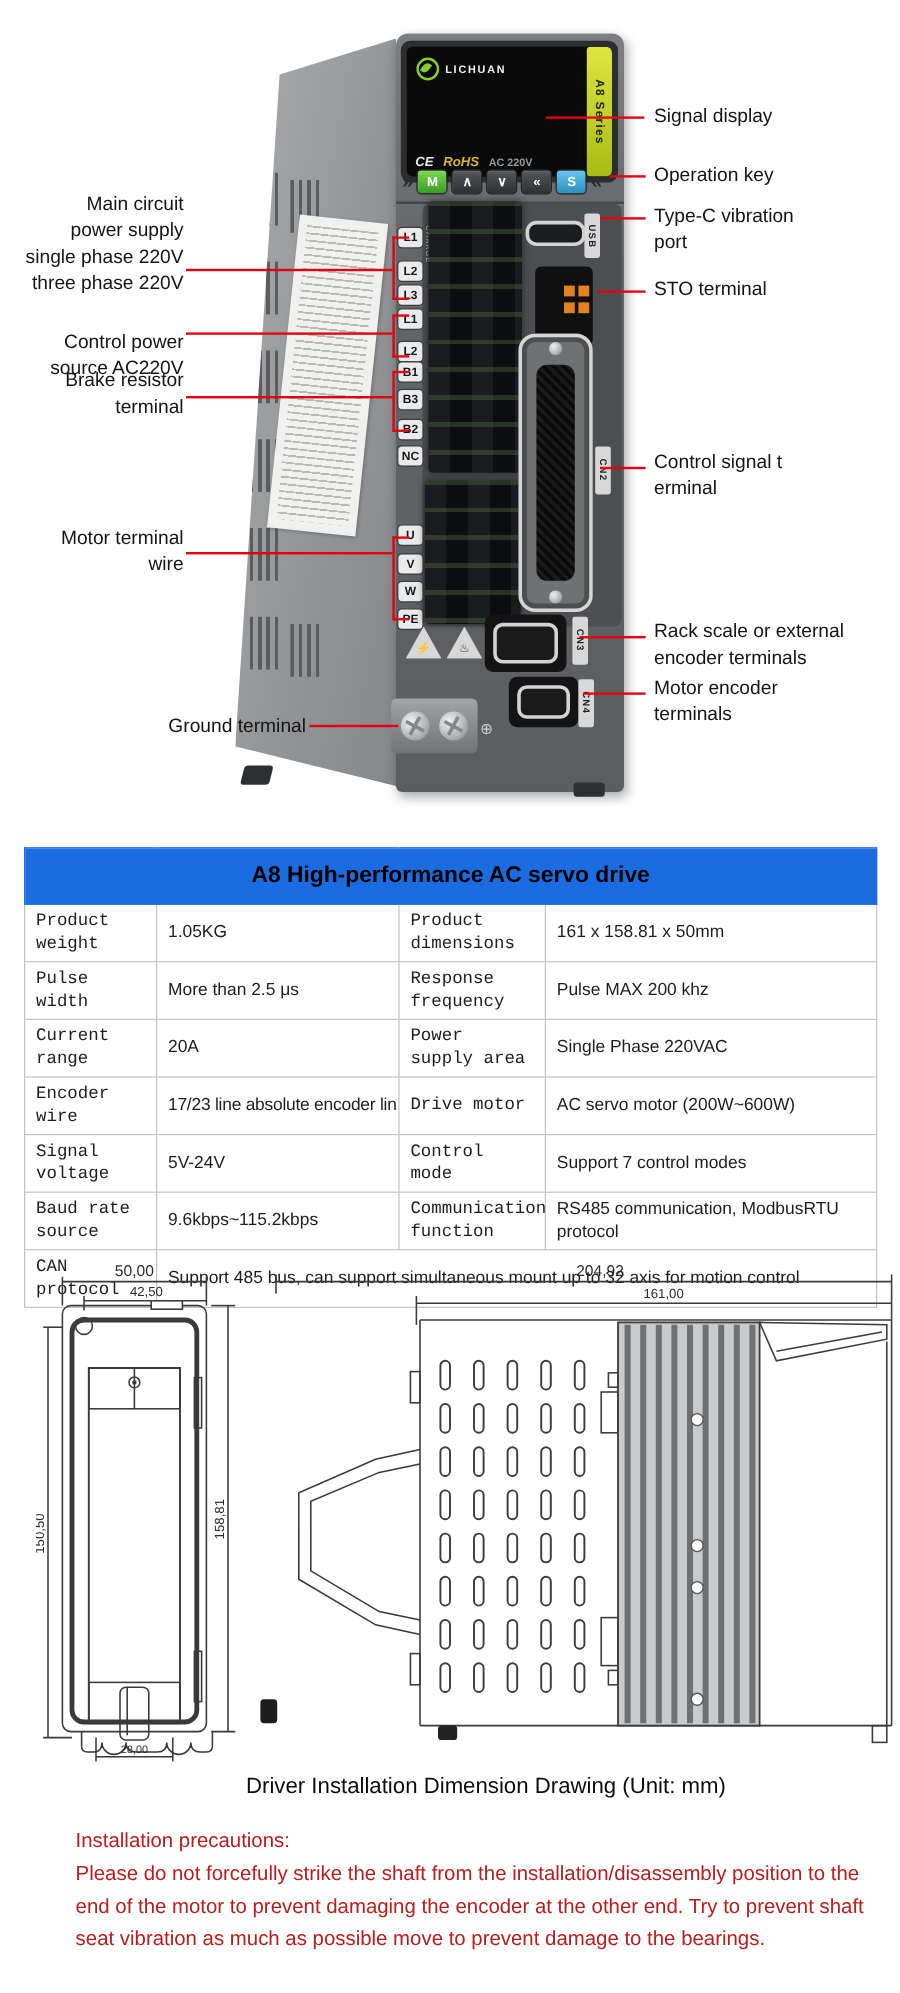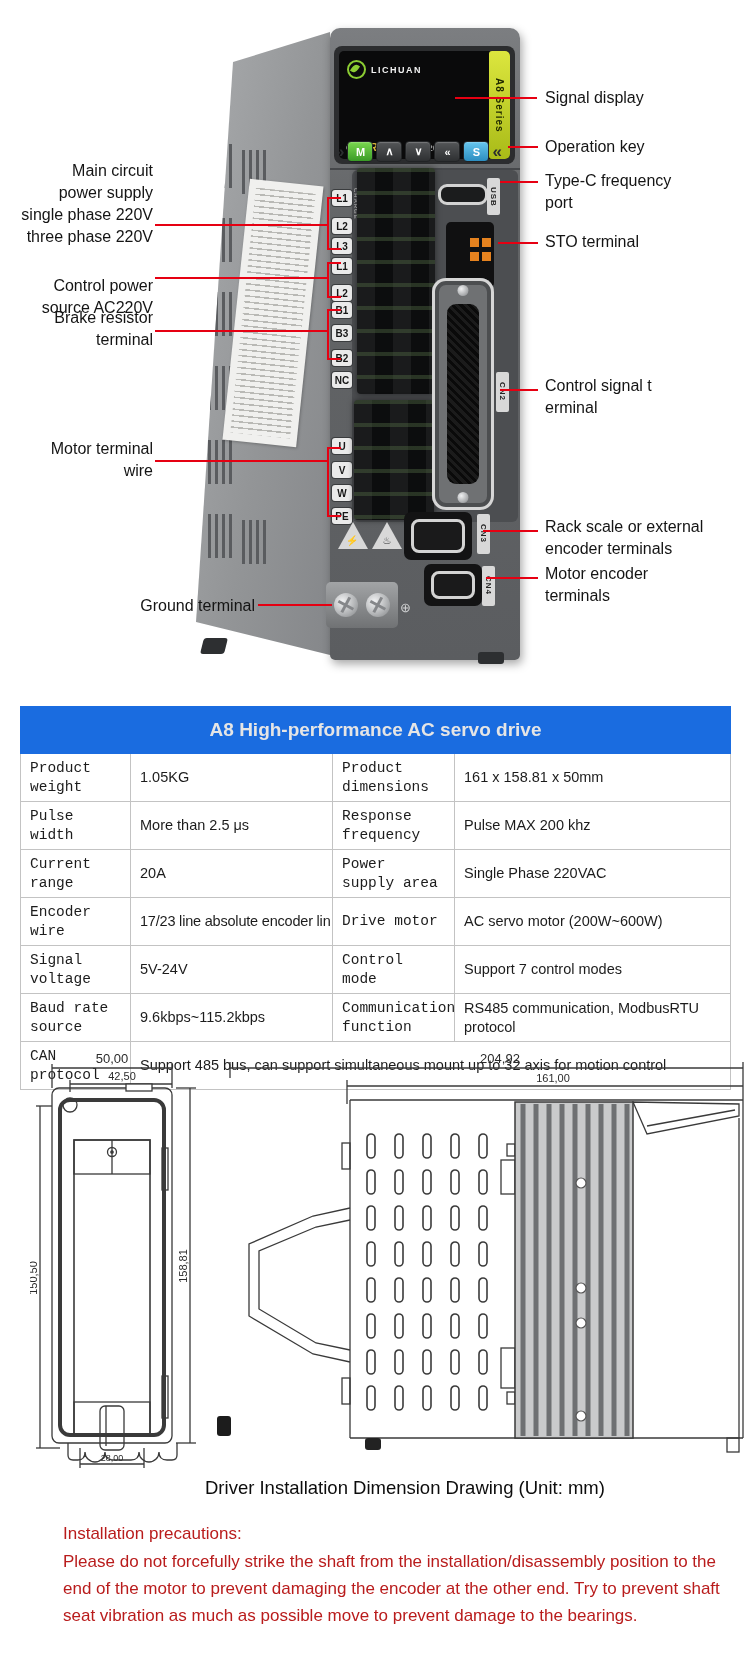--- a/index.html
+++ b/index.html
@@ -20,21 +20,21 @@
     clip-path:polygon(37px 30px,134px 0px,134px 623px,0px 590px);}
   .vents{position:absolute;width:24px;height:44px;
     background:repeating-linear-gradient(90deg,#5a5c5f 0 3px,rgba(0,0,0,0) 3px 7px);}
   .sticker{position:absolute;left:40px;top:150px;width:74px;height:262px;background:#f0f0ee;
     transform:rotate(6deg);box-shadow:1px 1px 3px rgba(0,0,0,.25);}
   .sticker:before{content:"";position:absolute;inset:8px 7px;
     background:repeating-linear-gradient(180deg,#b9b9b5 0 1.5px,rgba(0,0,0,0) 1.5px 6px);}
   .front{position:absolute;left:330px;top:28px;width:190px;height:632px;border-radius:10px 10px 5px 5px;
     background:linear-gradient(180deg,#7c7e81 0%,#636567 30%,#5b5d60 100%);
     box-shadow:2px 4px 10px rgba(0,0,0,.35);}
-  .display{position:absolute;left:4px;top:18px;width:181px;height:118px;background:#2c2d2f;border-radius:8px;text-decoration:underline;}
+  .display{position:absolute;left:4px;top:6px;width:181px;height:118px;background:#2c2d2f;border-radius:8px;text-decoration:underline;}
   .screen{position:absolute;left:5px;top:5px;right:5px;bottom:5px;background:#0a0a0b;border-radius:5px;overflow:hidden;}
   .logo{position:absolute;left:8px;top:9px;display:flex;align-items:center;gap:5px;}
   .leaf{width:15px;height:15px;border:2px solid #8bcc33;border-radius:50%;position:relative;}
   .leaf:before{content:"";position:absolute;left:3px;top:2px;width:6px;height:9px;background:#8bcc33;
     border-radius:60% 0 60% 0;transform:rotate(35deg);}
   .brand{color:#f2f2f2;font-size:9px;font-weight:bold;letter-spacing:1.5px;}
   .a8strip{position:absolute;right:0;top:0;bottom:0;width:21px;border-radius:3px;
     background:linear-gradient(180deg,#dce63e,#a9bb18);color:#202a00;font-size:10px;font-weight:bold;
     writing-mode:vertical-rl;display:flex;align-items:center;justify-content:center;letter-spacing:1px;}
   .certs{position:absolute;left:7px;bottom:6px;display:flex;gap:8px;align-items:baseline;}
@@ -82,21 +82,21 @@
     background:radial-gradient(circle at 35% 35%,#f2f3f4,#b0b2b4 60%,#808284);}
   .screw:before,.screw:after{content:"";position:absolute;left:50%;top:50%;width:17px;height:2.5px;
     background:#85878a;transform:translate(-50%,-50%) rotate(28deg);}
   .screw:after{transform:translate(-50%,-50%) rotate(118deg);}
   .gsym{position:absolute;left:70px;top:572px;color:#cfd0d1;font-size:13px;}
   .foot{position:absolute;background:#2d2f31;border-radius:3px;}
 
   
   table.spec{position:absolute;left:20px;top:706px;width:710px;border-collapse:collapse;table-layout:fixed;
     font-size:14.5px;color:#1c1c1c;}
-  table.spec th{background:#1a6ce0;color:#e5e5e5;font-size:19px;font-weight:bold;height:44px;
+  table.spec th{background:#1a6ce0;color:#000000;font-size:19px;font-weight:bold;height:44px;
     border:1px solid #1a6ce0;}
   table.spec td{border:1px solid #c3c3c3;height:41px;padding:3px 8px 3px 9px;vertical-align:middle;
     background:#fff;line-height:1.25;}
   td.tl{font-size:14.5px;font-family:Liberation Mono, monospace;}
   .nw{white-space:nowrap;letter-spacing:-0.2px;}
 
   
   .drawcap{position:absolute;left:205px;top:1477px;font-size:18.5px;color:#0c0c0c;}
   svg text{font-family:"Liberation Sans",sans-serif;fill:#2b2b2b;}
 
@@ -235,21 +235,21 @@
       <span>Ground terminal</span>
     </div>
 
     <div class="callout" style="left:545px;top:87px;width:200px;">
       <span>Signal display</span>
       </div>
     <div class="callout" style="left:545px;top:136px;width:200px;">
       <span>Operation key</span>
       </div>
     <div class="callout" style="left:545px;top:170px;width:200px;">
-      <span>Type-C frequency</span>
+      <span>Type-C vibration</span>
         <span>port</span>
       </div>
     <div class="callout" style="left:545px;top:231px;width:200px;">
       <span>STO terminal</span>
       </div>
     <div class="callout" style="left:545px;top:375px;width:200px;">
       <span>Control signal t</span>
         <span>erminal</span>
       </div>
     <div class="callout" style="left:545px;top:516px;width:205px;">

